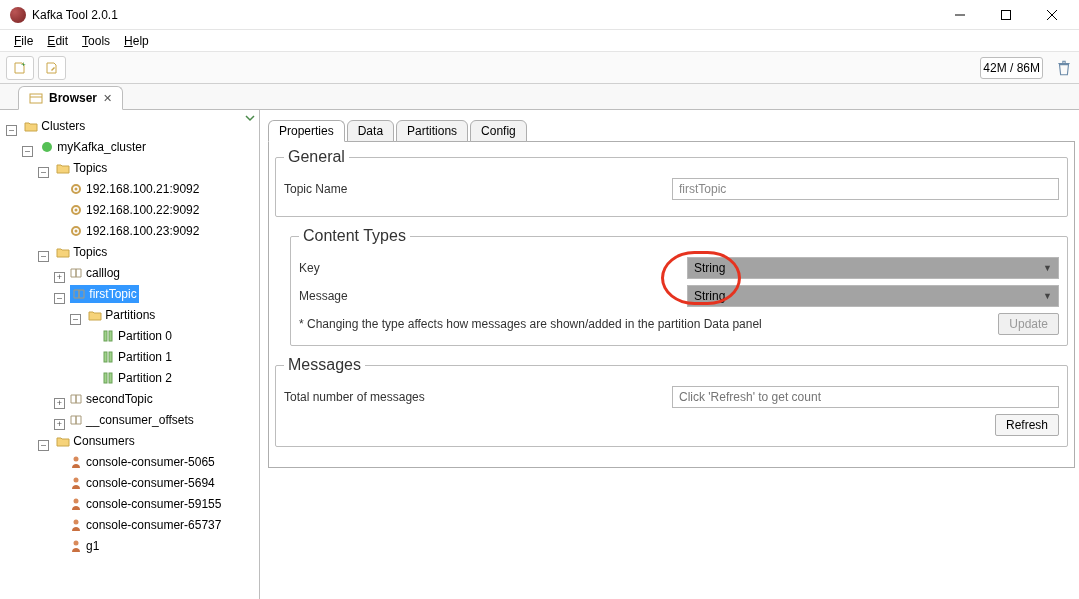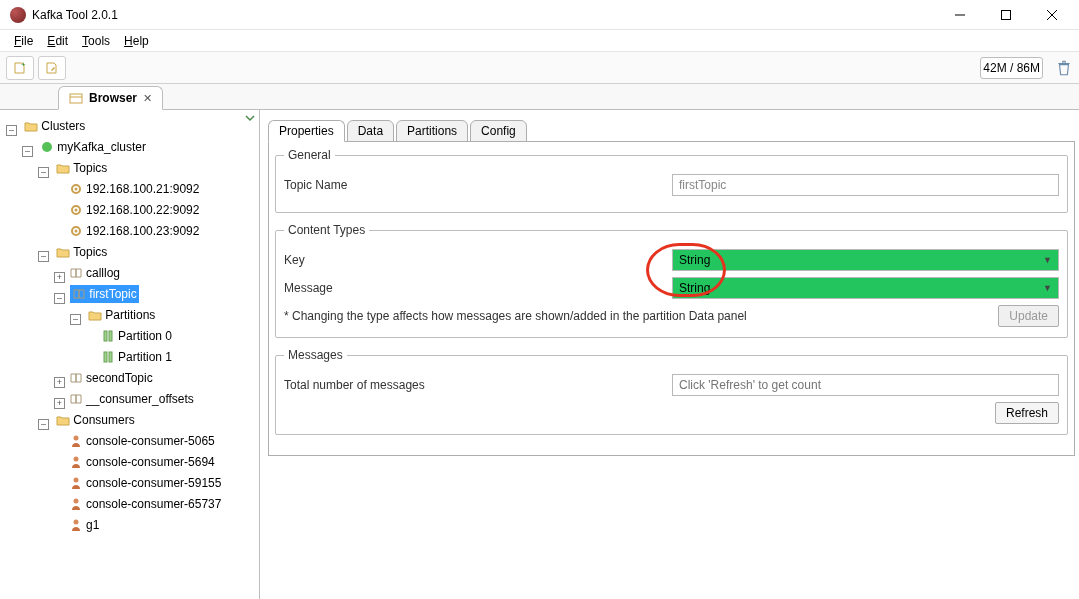--- a/index.html
+++ b/index.html
@@ -22,21 +22,21 @@
 
 .toolbar { height: 32px; display: flex; align-items: center; padding: 2px 6px; gap: 4px; border-bottom: 1px solid #d0d0d0; background: #fafafa; }
 .tb-btn { width: 28px; height: 24px; border: 1px solid #cfcfcf; border-radius: 3px; background: #fff; display: inline-flex; align-items: center; justify-content: center; }
 .tb-btn svg { width: 16px; height: 16px; }
 .toolbar .spacer { flex: 1; }
 .mem-box { border: 1px solid #bdbdbd; border-radius: 3px; padding: 3px 2px; font-size: 12px; background: #fff; }
 .trash-icon { width: 18px; height: 18px; margin-left: 8px; }
 
 
 .editor-tabs { height: 26px; display: flex; align-items: flex-end; padding-left: 18px; border-bottom: 1px solid #bdbdbd; background: #f8f8f8; position: relative; }
-.editor-tab { display: flex; align-items: center; gap: 6px; height: 24px; padding: 0 10px; border: 1px solid #bdbdbd; border-bottom: 1px solid #fff; border-radius: 6px 6px 0 0; background: #fff; position: relative; top: 1px; margin-left: 40px; }
+.editor-tab { display: flex; align-items: center; gap: 6px; height: 24px; padding: 0 10px; border: 1px solid #bdbdbd; border-bottom: 1px solid #fff; border-radius: 6px 6px 0 0; background: #fff; position: relative; top: 1px; }
 .editor-tab .icon { width: 14px; height: 14px; }
 .editor-tab .close-x { font-size: 11px; color: #555; }
 
 
 .main { display: flex; height: calc(599px - 30px - 22px - 32px - 26px); }
 .left-pane { width: 260px; border-right: 1px solid #bdbdbd; position: relative; padding: 3px 0 0 0; }
 .left-pane .corner-dd { position: absolute; right: 4px; top: 2px; width: 10px; height: 10px; }
 .tree { padding: 4px 2px 0 2px; font-size: 12px; line-height: 18px; overflow: auto; }
 .tree ul { list-style: none; margin: 0; padding-left: 16px; }
 .tree li { white-space: nowrap; }
@@ -47,26 +47,26 @@
 .node-icon { width: 14px; height: 14px; display: inline-flex; align-items: center; justify-content: center; }
 .node-icon svg { width: 14px; height: 14px; }
 
 .right-pane { flex: 1; padding: 8px 4px 4px 8px; }
 .inner-tabs { display: flex; align-items: flex-end; height: 24px; text-align: center; }
 .inner-tab { padding: 3px 10px; border: 1px solid #aeaeae; border-radius: 6px 6px 0 0; background: #f2f2f2; margin-right: 2px; font-size: 12px; cursor: default; }
 .inner-tab.active { background: #fff; border-bottom: 1px solid #fff; position: relative; z-index: 2; }
 .tab-body { border: 1px solid #aeaeae; border-top: 1px solid #aeaeae; margin-top: -1px; padding: 6px 6px 10px 6px; }
 
 fieldset.group { border: 1px solid #bdbdbd; border-radius: 2px; margin: 0 0 10px 0; padding: 6px 8px 10px 8px; }
-fieldset.group legend { padding: 0 4px; color: #333; font-size: 12px; }
+fieldset.group legend { padding: 0 4px; color: #333; font-size: 16px; }
 
 .form-row { display: flex; align-items: center; margin: 6px 0; gap: 8px; }
 .form-row .label { width: 380px; font-size: 12px; color: #333; }
 .text-input { flex: 1; height: 22px; border: 1px solid #b8b8b8; padding: 2px 6px; font-size: 12px; color: #888; background: #fff; }
-.combo { flex: 1; height: 22px; border: 1px solid #b8b8b8; background: #22c55e; display: flex; align-items: center; padding: 0 6px; position: relative; }
+.combo { flex: 1; height: 22px; border: 1px solid #b8b8b8; background: #a3a3a3; display: flex; align-items: center; padding: 0 6px; position: relative; }
 .combo .combo-val { flex: 1; font-size: 12px; }
 .combo .combo-arrow { font-size: 9px; color: #444; }
 
 .note-row { display: flex; align-items: center; gap: 6px; }
 .note { font-size: 12px; color: #333; flex: 1; }
 .btn { border: 1px solid #adadad; background: #f5f5f5; padding: 3px 10px; font-size: 12px; border-radius: 2px; }
 .btn.disabled { color: #999; background: #f0f0f0; }
 .refresh-row { display: flex; justify-content: flex-end; margin-top: 4px; }
 
 .red-ellipse {
@@ -268,20 +268,29 @@
                                 </span></li>
                             <li><span class="toggle"></span><span class="row">
                                   <span class="node-icon">
                                     <svg viewBox="0 0 14 14">
                                       <rect x="3" y="2" width="3" height="10" fill="#9fd28a" stroke="#6aa257"></rect>
                                       <rect x="8" y="2" width="3" height="10" fill="#9fd28a" stroke="#6aa257"></rect>
                                     </svg>
                                   </span>
                                   <span>Partition 1</span>
                                 </span></li>
+                            <li><span class="toggle"></span><span class="row">
+                                  <span class="node-icon">
+                                    <svg viewBox="0 0 14 14">
+                                      <rect x="3" y="2" width="3" height="10" fill="#9fd28a" stroke="#6aa257"></rect>
+                                      <rect x="8" y="2" width="3" height="10" fill="#9fd28a" stroke="#6aa257"></rect>
+                                    </svg>
+                                  </span>
+                                  <span>Partition 2</span>
+                                </span></li>
                           </ul>
                         </li>
                       </ul>
                     </li>
                     <li><span class="toggle">+</span><span class="row">
                           <span class="node-icon">
                             <svg viewBox="0 0 14 14">
                               <path d="M2 3h5v8H2z M7 3h5v8H7z" fill="none" stroke="#a89a7a"></path>
                             </svg>
                           </span>
@@ -373,21 +382,21 @@
     <div class="tab-body">
 
       <fieldset class="group">
         <legend>General</legend>
         <div class="form-row">
           <div class="label">Topic Name</div>
           <input class="text-input" readonly="" value="firstTopic" style="">
         </div>
       </fieldset>
 
-      <fieldset class="group" style="position:relative;">
+      <fieldset class="group" style="position:relative;margin-left:15px;">
         <legend>Content Types</legend>
         <div class="form-row">
           <div class="label">Key</div>
           <div class="combo">
             <span class="combo-val">String</span>
             <span class="combo-arrow">▼</span>
           </div>
         </div>
         <div class="form-row">
           <div class="label">Message</div>

